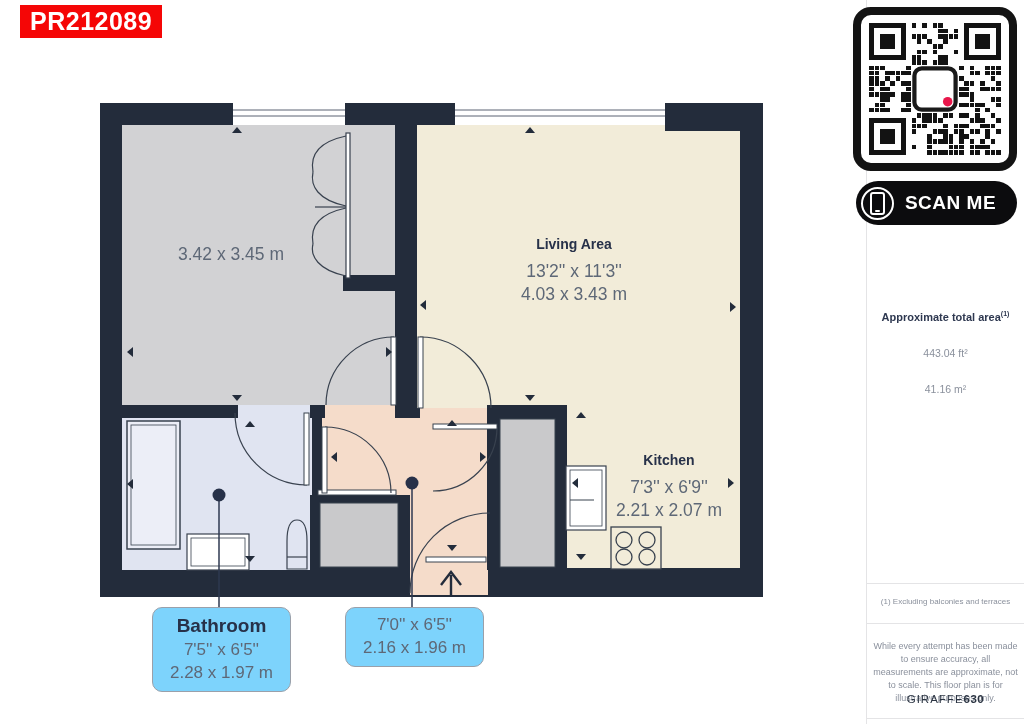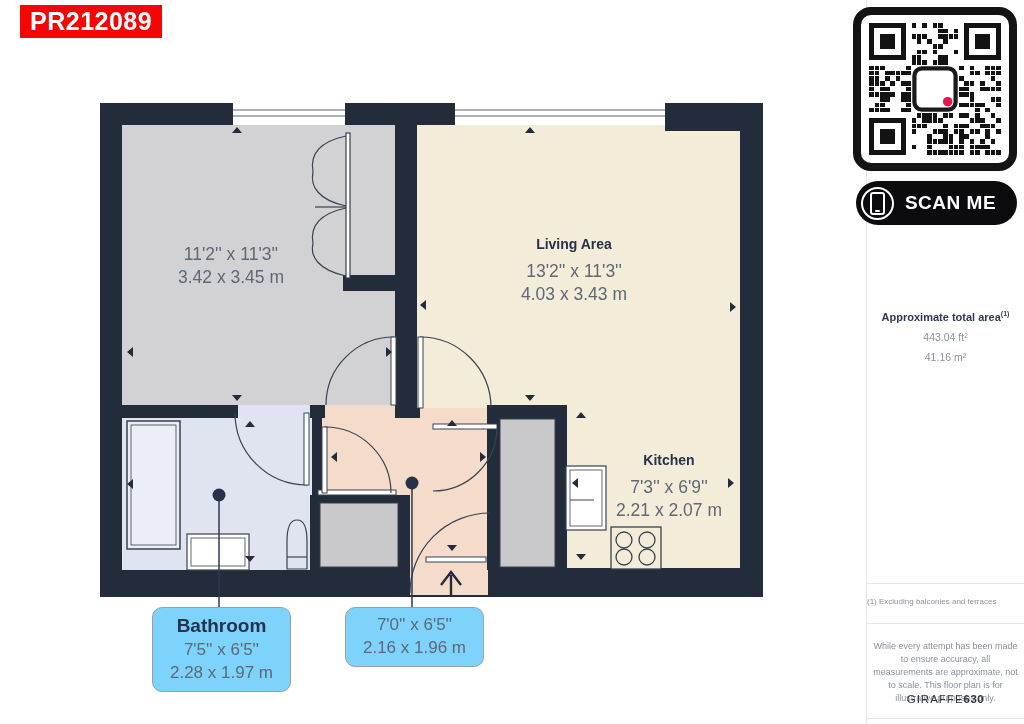--- a/index.html
+++ b/index.html
@@ -38,23 +38,23 @@
   .phone-ring{width:29px;height:29px;border:2.5px solid #fff;border-radius:50%;margin-left:5px;
               display:flex;align-items:center;justify-content:center;flex:0 0 auto;}
   .phone{width:11px;height:19px;border:2px solid #fff;border-radius:3px;position:relative;}
   .phone:after{content:"";position:absolute;left:50%;bottom:1px;width:5px;height:2px;margin-left:-2.5px;
                background:#fff;border-radius:1px;}
   .scanme .txt{color:#fff;font-weight:bold;font-size:19px;letter-spacing:.5px;margin:0 auto;padding-right:10px;}
 
   .area-block{left:867px;top:310px;width:157px;text-align:center;}
   .area-title{font-size:11px;font-weight:bold;color:#2e3850;}
   .area-title sup{font-size:7px;}
-  .area-val{font-size:10.5px;color:#8a909c;margin-top:8px;}
+  .area-val{font-size:10.5px;color:#8a909c;margin-top:24px;}
   .divider{left:867px;width:157px;height:0;border-top:1px solid #e4e4e6;}
-  .footnote{left:867px;top:597px;width:157px;text-align:left;font-size:8px;color:#8a909c;white-space:nowrap;}
+  .footnote{left:867px;top:597px;width:157px;text-align:center;font-size:8px;color:#8a909c;white-space:nowrap;}
   .disclaimer{left:871px;top:640px;width:149px;text-align:center;font-size:9px;line-height:13px;color:#8a909c;}
   .brand{left:867px;top:693px;width:157px;text-align:center;font-size:11.5px;letter-spacing:1px;color:#2b3442;}
   .brand b{letter-spacing:.5px;}
 </style>
 </head>
 <body>
 
 <div class="abs badge">PR212089</div>
 
 <svg class="abs plan-svg" viewBox="95 95 715 515" xmlns="http://www.w3.org/2000/svg">
@@ -180,21 +180,20 @@
   </g>
   <g>
     <line x1="412" y1="483" x2="412" y2="607" stroke="#2e3850" stroke-width="1.5"></line>
     <circle cx="412" cy="483" r="6.5" fill="#273149"></circle>
   </g>
 
   <path d="M451,597 L451,575 M441,585 L451,572 L461,585" fill="none" stroke="#232c3b" stroke-width="2.4"></path>
 </svg>
 
 <div class="abs room-label lbl-bedroom">
-  <div>11'2'' x 11'3''</div>
   <div>3.42 x 3.45 m</div>
 </div>
 <div class="abs room-label lbl-living">
   <div class="room-name">Living Area</div>
   <div>13'2'' x 11'3''</div>
   <div>4.03 x 3.43 m</div>
 </div>
 <div class="abs room-label lbl-kitchen">
   <div class="room-name">Kitchen</div>
   <div>7'3'' x 6'9''</div>

